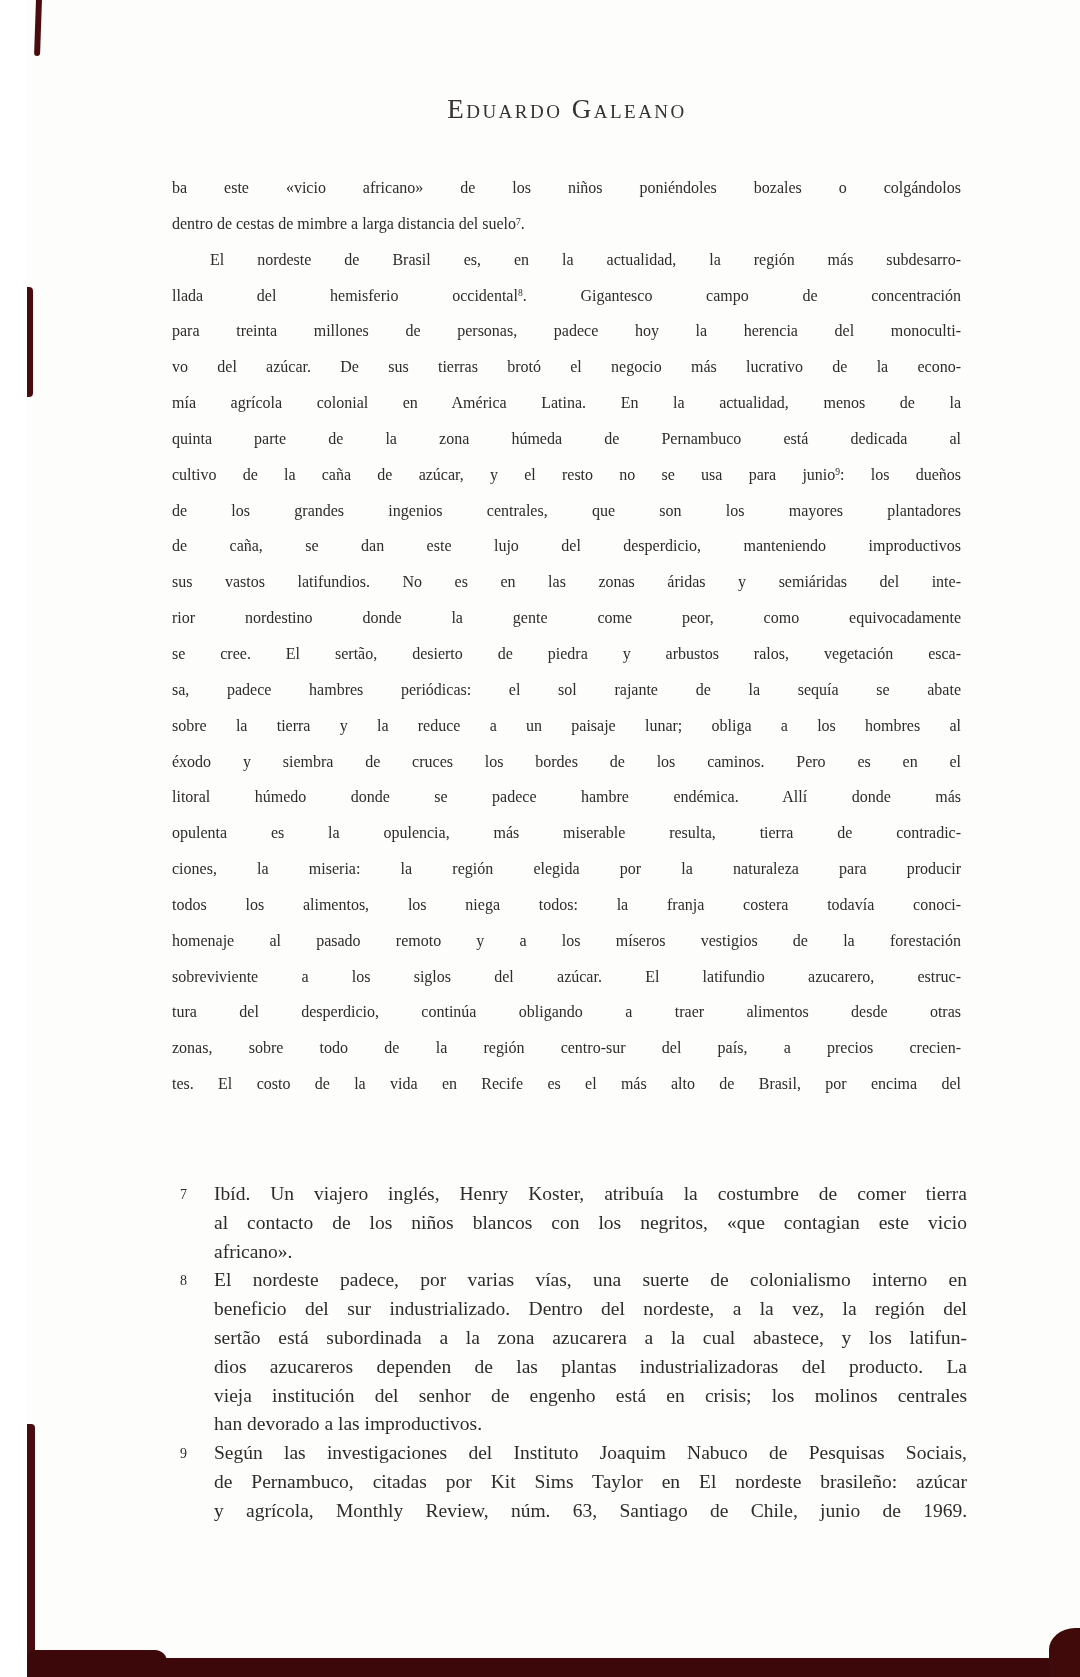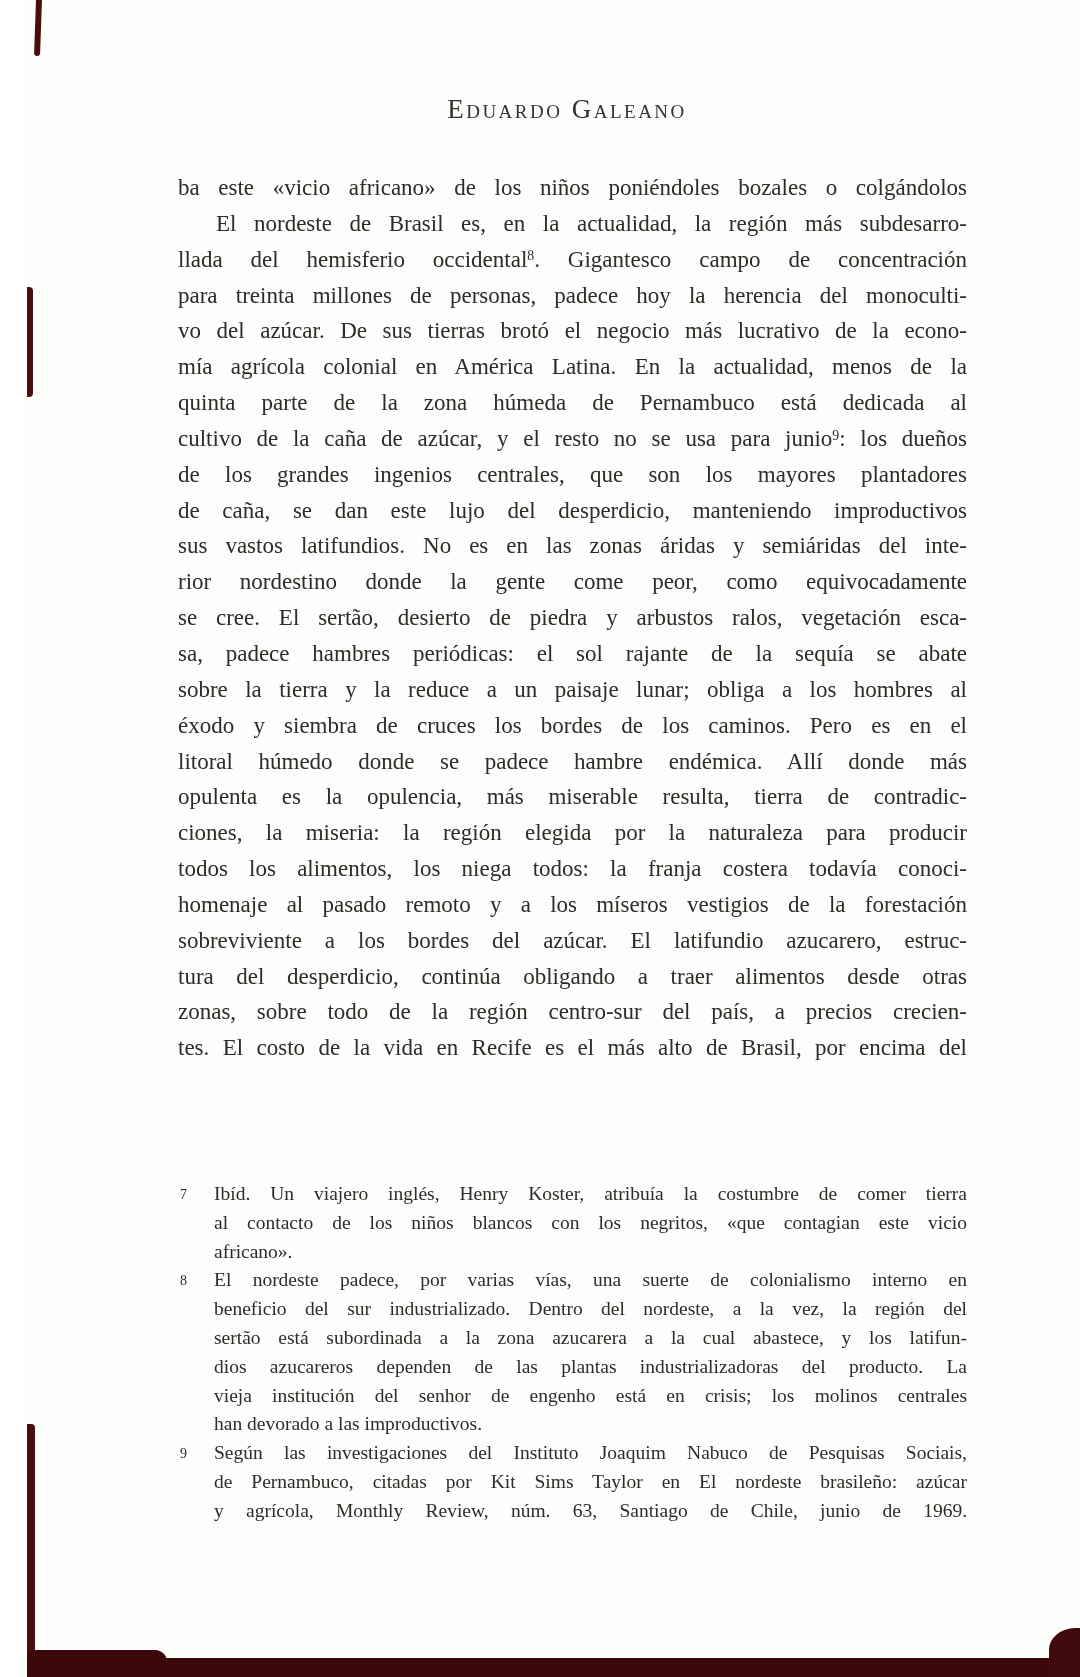--- a/index.html
+++ b/index.html
@@ -18,22 +18,22 @@
     position: absolute;
     top: 94px; left: 0; width: 100%;
     text-align: center;
     font-variant: small-caps;
     font-size: 27px;
     letter-spacing: 2.5px;
     color: #35312e;
   }
   .body-text {
     position: absolute;
-    left: 151px; top: 170px; width: 789px;
-    font-size: 23px;
+    left: 145px; top: 170px; width: 789px;
+    font-size: 16px;
     line-height: 35.85px;
   }
   .line { text-align: justify; text-align-last: justify; }
   .line.rag { text-align-last: left; }
   .line.ind { text-indent: 38px; }
   .it { }
   sup {
     font-size: 60%;
     vertical-align: baseline;
     position: relative;
@@ -70,41 +70,42 @@
 </style>
 </head>
 <body>
 
 <div class="page">
 
   <div class="running-head">Eduardo Galeano</div>
 
   <div class="body-text">
       <div class="line"><span>ba este «vicio africano» de los niños poniéndoles bozales o colgándolos</span></div>
+      <div class="line rag"><span>dentro de cestas de mimbre a larga distancia del suelo</span><sup>7</sup><span>.</span></div>
       <div class="line ind"><span class="it">El nordeste de Brasil es, en la actualidad, la región más subdesarro-</span></div>
       <div class="line"><span class="it">llada del hemisferio occidental</span><sup>8</sup><span class="it">. Gigantesco campo de concentración</span></div>
       <div class="line"><span class="it">para treinta millones de personas, padece hoy la herencia del monoculti-</span></div>
       <div class="line"><span class="it">vo del azúcar. De sus tierras brotó el negocio más lucrativo de la econo-</span></div>
       <div class="line"><span class="it">mía agrícola colonial en América Latina.</span><span> En la actualidad, menos de la</span></div>
       <div class="line"><span>quinta parte de la zona húmeda de Pernambuco está dedicada al</span></div>
       <div class="line"><span>cultivo de la caña de azúcar, y el resto no se usa para junio</span><sup>9</sup><span>: los dueños</span></div>
       <div class="line"><span>de los grandes ingenios centrales, que son los mayores plantadores</span></div>
       <div class="line"><span>de caña, se dan este lujo del desperdicio, manteniendo improductivos</span></div>
       <div class="line"><span>sus vastos latifundios. No es en las zonas áridas y semiáridas del inte-</span></div>
       <div class="line"><span>rior nordestino donde la gente come peor, como equivocadamente</span></div>
       <div class="line"><span>se cree. El </span><span class="it">sertão</span><span>, desierto de piedra y arbustos ralos, vegetación esca-</span></div>
       <div class="line"><span>sa, padece hambres periódicas: el sol rajante de la sequía se abate</span></div>
       <div class="line"><span>sobre la tierra y la reduce a un paisaje lunar; obliga a los hombres al</span></div>
       <div class="line"><span>éxodo y siembra de cruces los bordes de los caminos. Pero es en el</span></div>
       <div class="line"><span>litoral húmedo donde se padece hambre endémica. Allí donde más</span></div>
       <div class="line"><span>opulenta es la opulencia, más miserable resulta, tierra de contradic-</span></div>
       <div class="line"><span>ciones, la miseria: la región elegida por la naturaleza para producir</span></div>
       <div class="line"><span>todos los alimentos, los niega todos: la franja costera todavía conoci-</span></div>
       <div class="line"><span>homenaje al pasado remoto y a los míseros vestigios de la forestación</span></div>
-      <div class="line"><span>sobreviviente a los bordes del azúcar. El latifundio azucarero, estruc-</span></div>
+      <div class="line"><span>sobreviviente a los siglos del azúcar. El latifundio azucarero, estruc-</span></div>
       <div class="line"><span>tura del desperdicio, continúa obligando a traer alimentos desde otras</span></div>
       <div class="line"><span>zonas, sobre todo de la región centro-sur del país, a precios crecien-</span></div>
       <div class="line"><span>tes. El costo de la vida en Recife es el más alto de Brasil, por encima del</span></div>
     </div>
 
   <div class="footnotes">
       <div class="fn">
         <span class="fn-num">7</span>
         <div class="line"><span class="it">Ibíd.</span><span> Un viajero inglés, Henry Koster, atribuía la costumbre de comer tierra</span></div>
         <div class="line"><span>al contacto de los niños blancos con los negritos, «que contagian este vicio</span></div>

